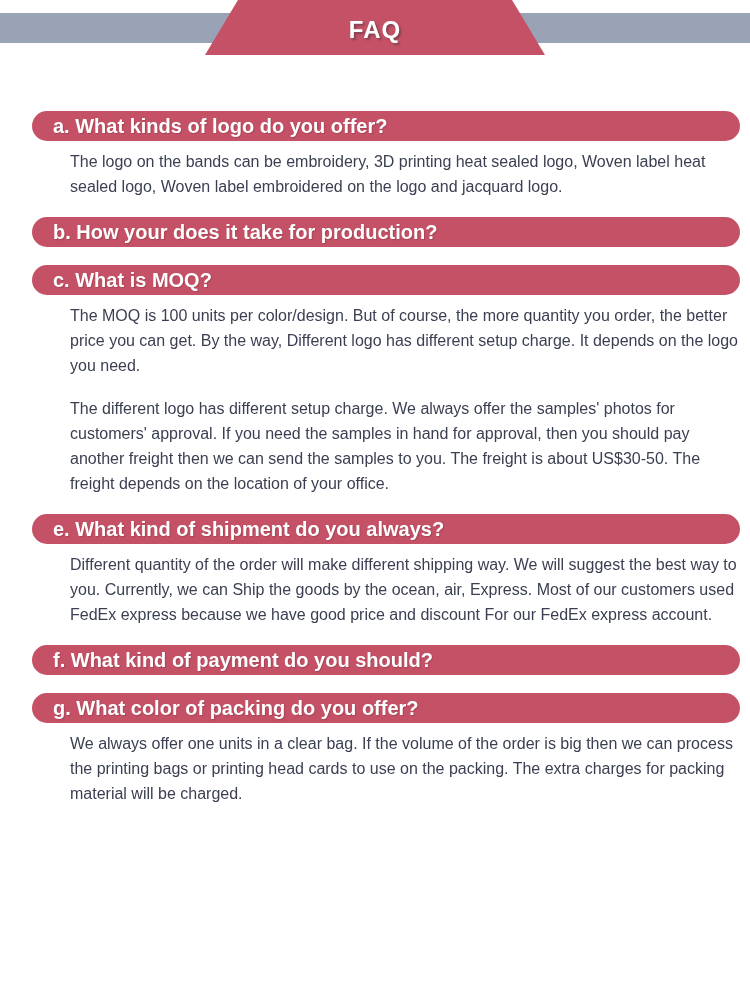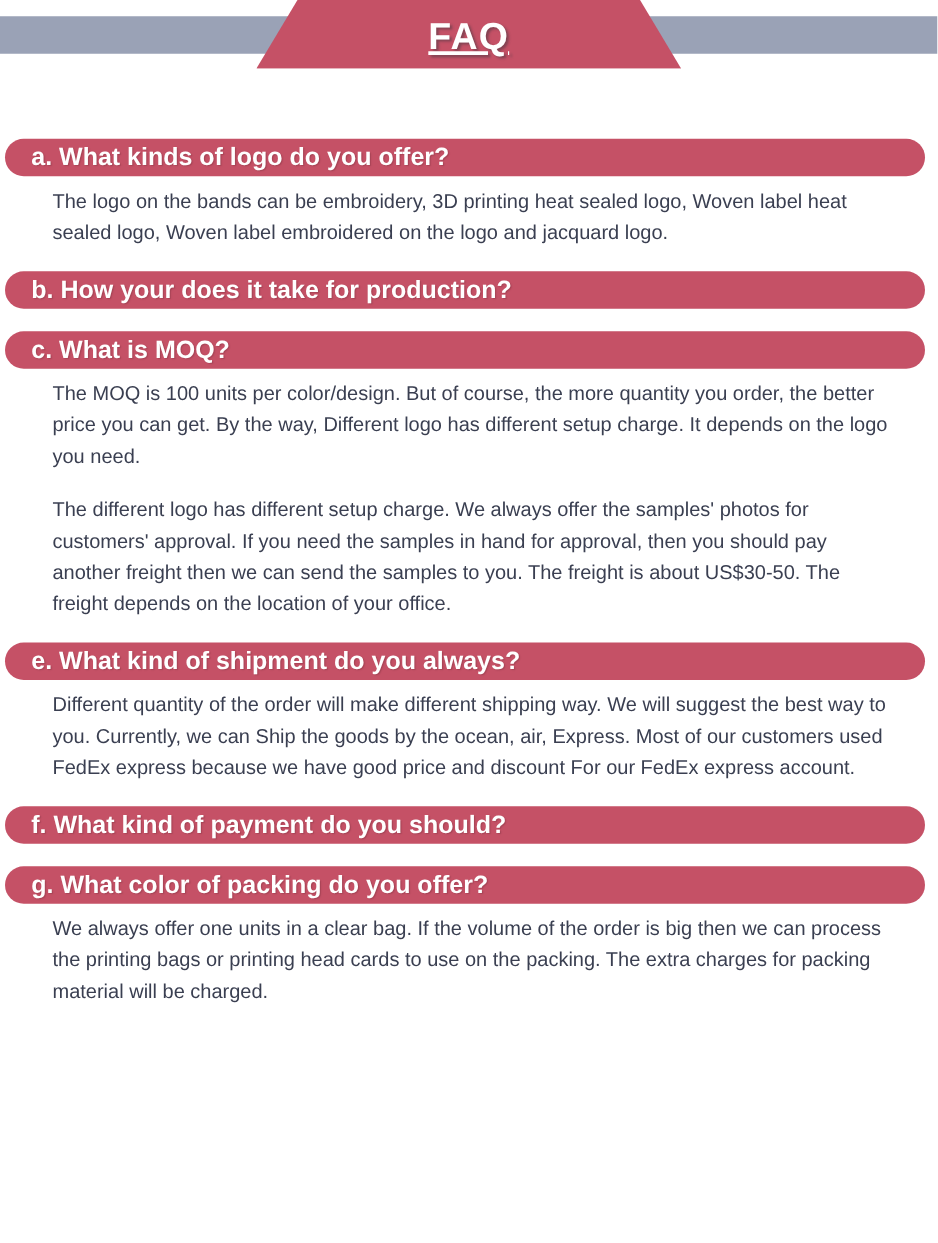--- a/index.html
+++ b/index.html
@@ -38,33 +38,33 @@
     width: 340px;
     height: 55px;
     background: var(--accent);
     clip-path: polygon(9.7% 0%, 90.3% 0%, 100% 100%, 0% 100%);
     display: flex;
     align-items: center;
     justify-content: center;
   }
   .banner-title {
     color: var(--pilltext);
-    font-size: 30px;
+    font-size: 24px;
     font-weight: bold;
     letter-spacing: 1px;
     padding-top: 4px;
     text-shadow: 2px 2px 2px rgba(50,50,60,0.45);
-    text-decoration: underline;
   }
   
   .faq-list {
     margin-top: 56px;
   }
   .faq-section {
     margin-bottom: 18px;
+    padding-left: 28px;
   }
   .faq-question-pill {
     margin-left: 4px;
     margin-right: 10px;
     height: 30px;
     line-height: 30px;
     background: var(--accent);
     border-radius: 16px;
     color: var(--pilltext);
     font-size: 20px;

